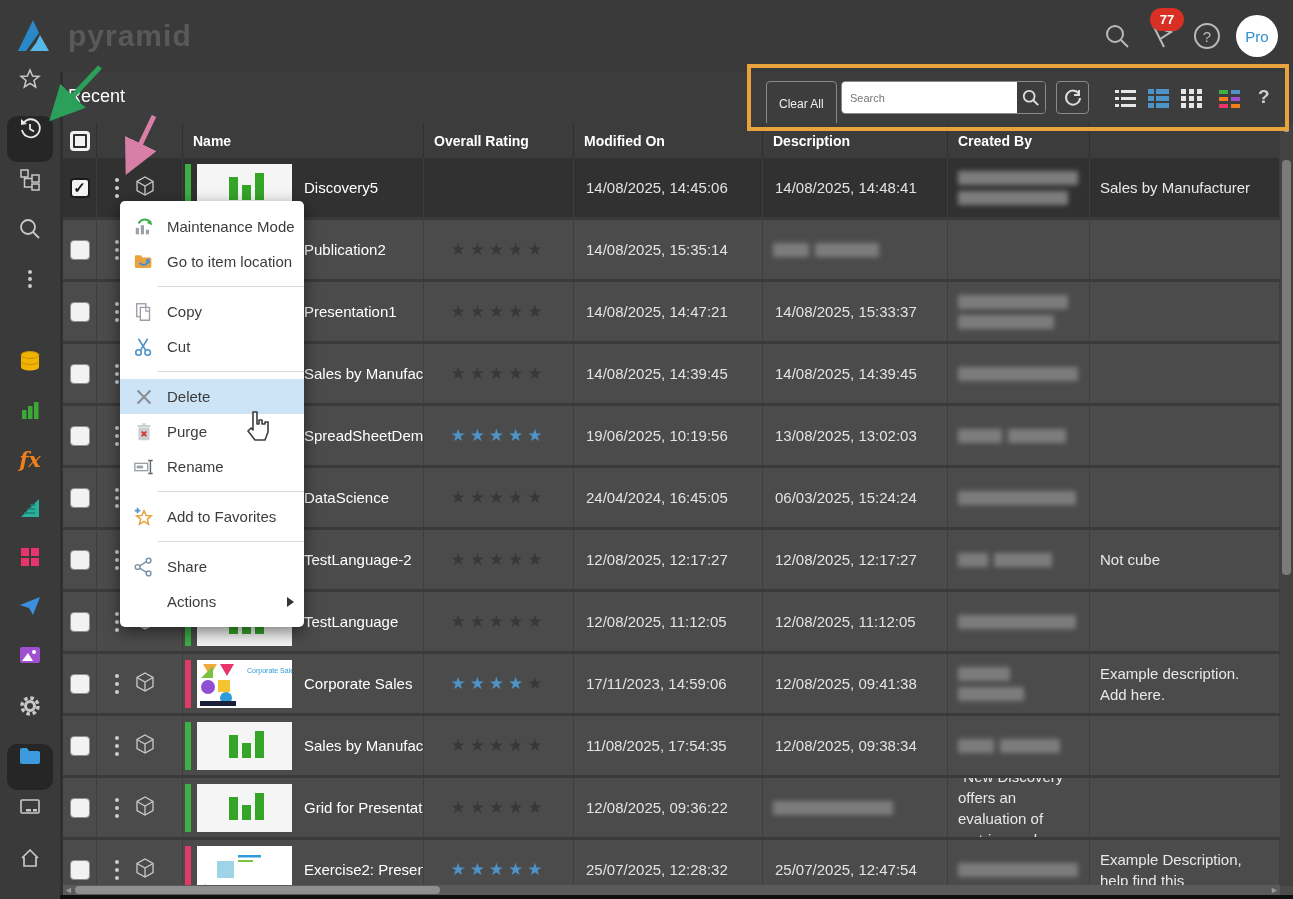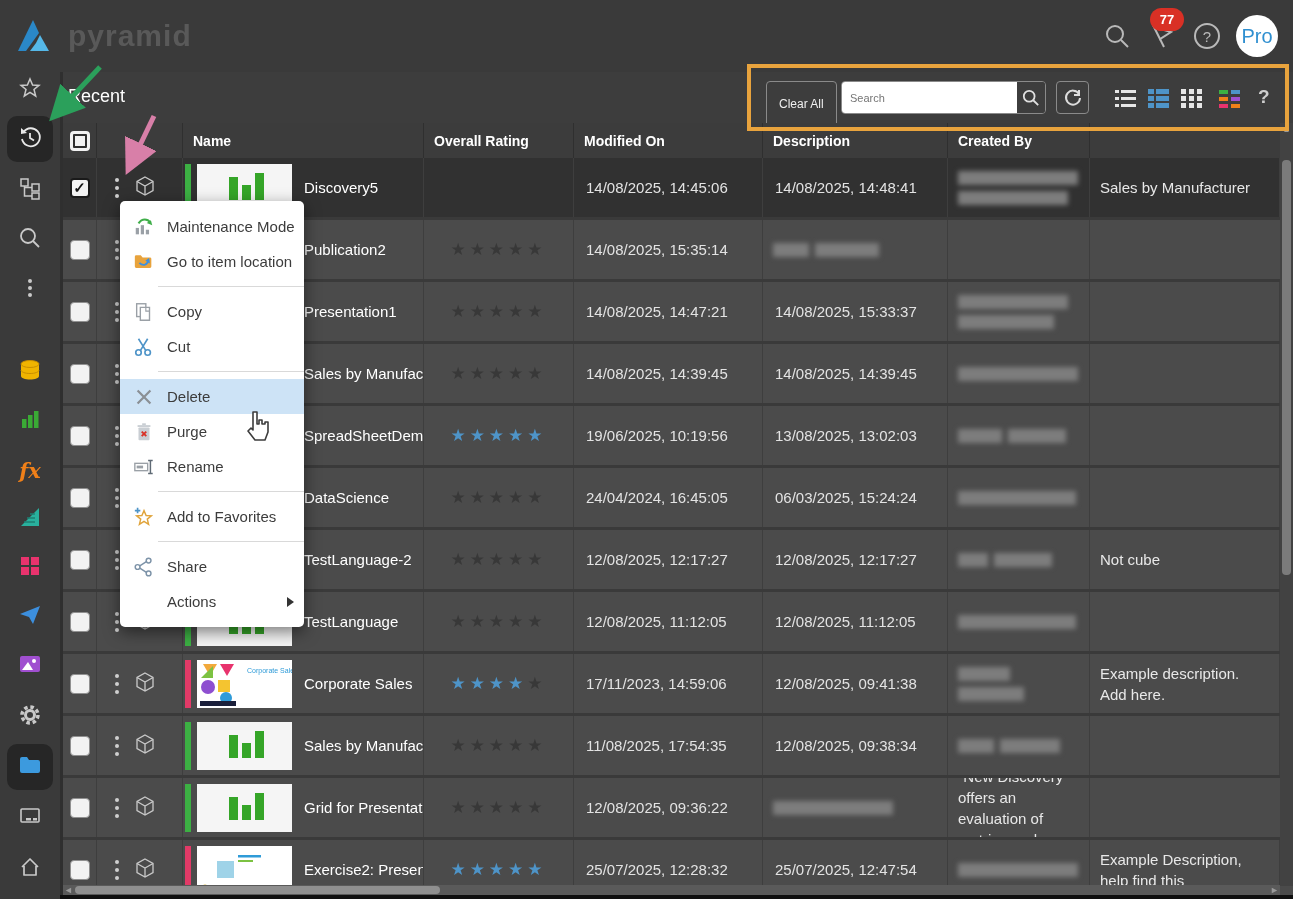--- a/index.html
+++ b/index.html
@@ -11,25 +11,25 @@
   #topbar { position:absolute; left:0; top:0; width:1293px; height:72px; background:#3a3a3a; z-index:10; }
   #logo { position:absolute; left:12px; top:13px; display:flex; align-items:center; gap:10px; }
   #logo-text { font-size:30px; font-weight:bold; color:#595959; letter-spacing:1px; }
   .tb-icon { position:absolute; top:21px; width:30px; height:30px; cursor:pointer; }
   #tb-search { left:1102px; }
   #tb-bell { left:1148px; }
   #tb-help { left:1192px; }
   #badge { position:absolute; left:1150px; top:8px; min-width:34px; height:23px; background:#d93025; border-radius:12px;
     color:#fff; font-size:13px; font-weight:bold; text-align:center; line-height:23px; z-index:12; }
   #avatar { position:absolute; left:1236px; top:15px; width:42px; height:42px; border-radius:50%; background:#fff;
-    color:#2f8fd0; font-size:20px; display:flex; align-items:center; justify-content:center; cursor:pointer;text-align:center; }
+    color:#2f8fd0; font-size:15px; display:flex; align-items:center; justify-content:center; cursor:pointer;text-align:center; }
 
   
   #sidebar { position:absolute; left:0; top:72px; width:60px; height:827px; background:#3a3a3a; z-index:10; }
-  .side-item { position:absolute; left:7px; width:46px; height:46px; display:flex; align-items:center; justify-content:center;
+  .side-item { position:absolute; left:7px; width:46px; height:46px; display:flex; justify-content:center;
     cursor:pointer; border-radius:10px; }
   .side-item.active { background:#262626; }
   .fx-glyph { font-family:"DejaVu Serif", serif; font-style:italic; font-weight:bold; font-size:21px; color:#f08019; }
 
   
   #main { position:absolute; left:60px; top:72px; width:1233px; height:827px; background:#4b4b4b; border-left:3px solid #2f2f2f; }
   #titlebar { position:absolute; left:0; top:0; width:1233px; height:51px; background:#3d3d3d; }
   #page-title { position:absolute; left:5px; top:14px; color:#fff; font-size:18px; }
 
   

